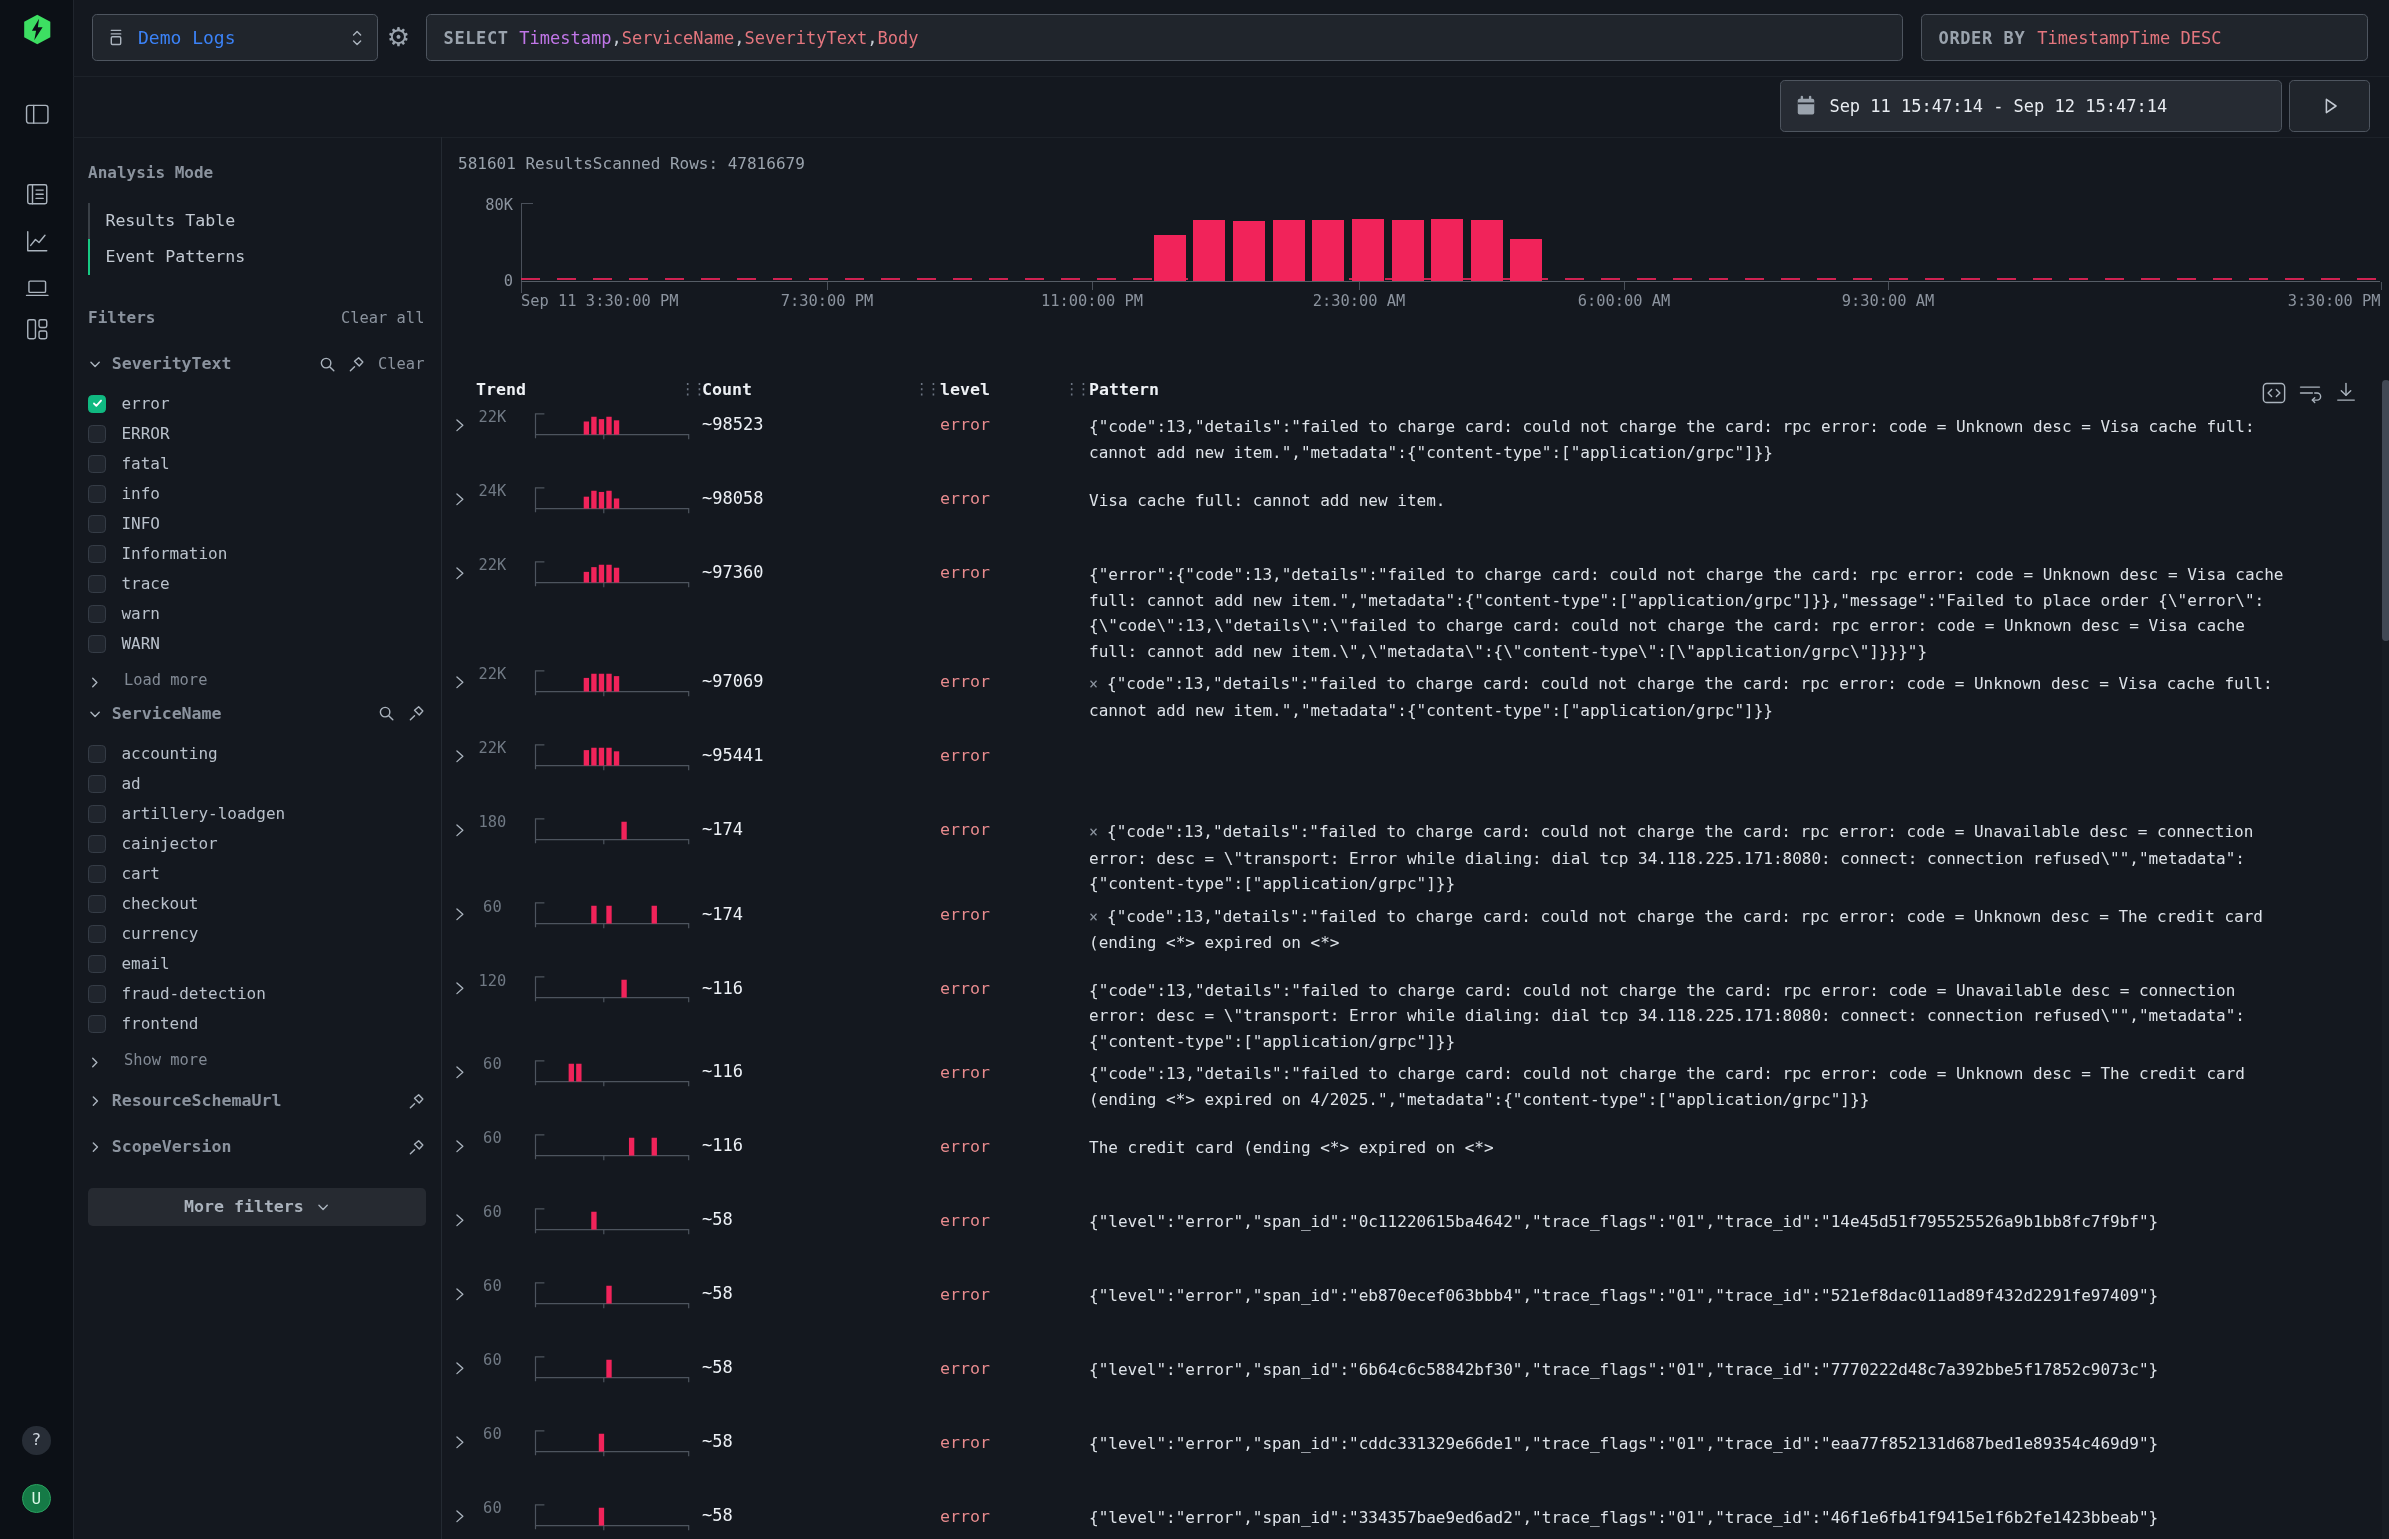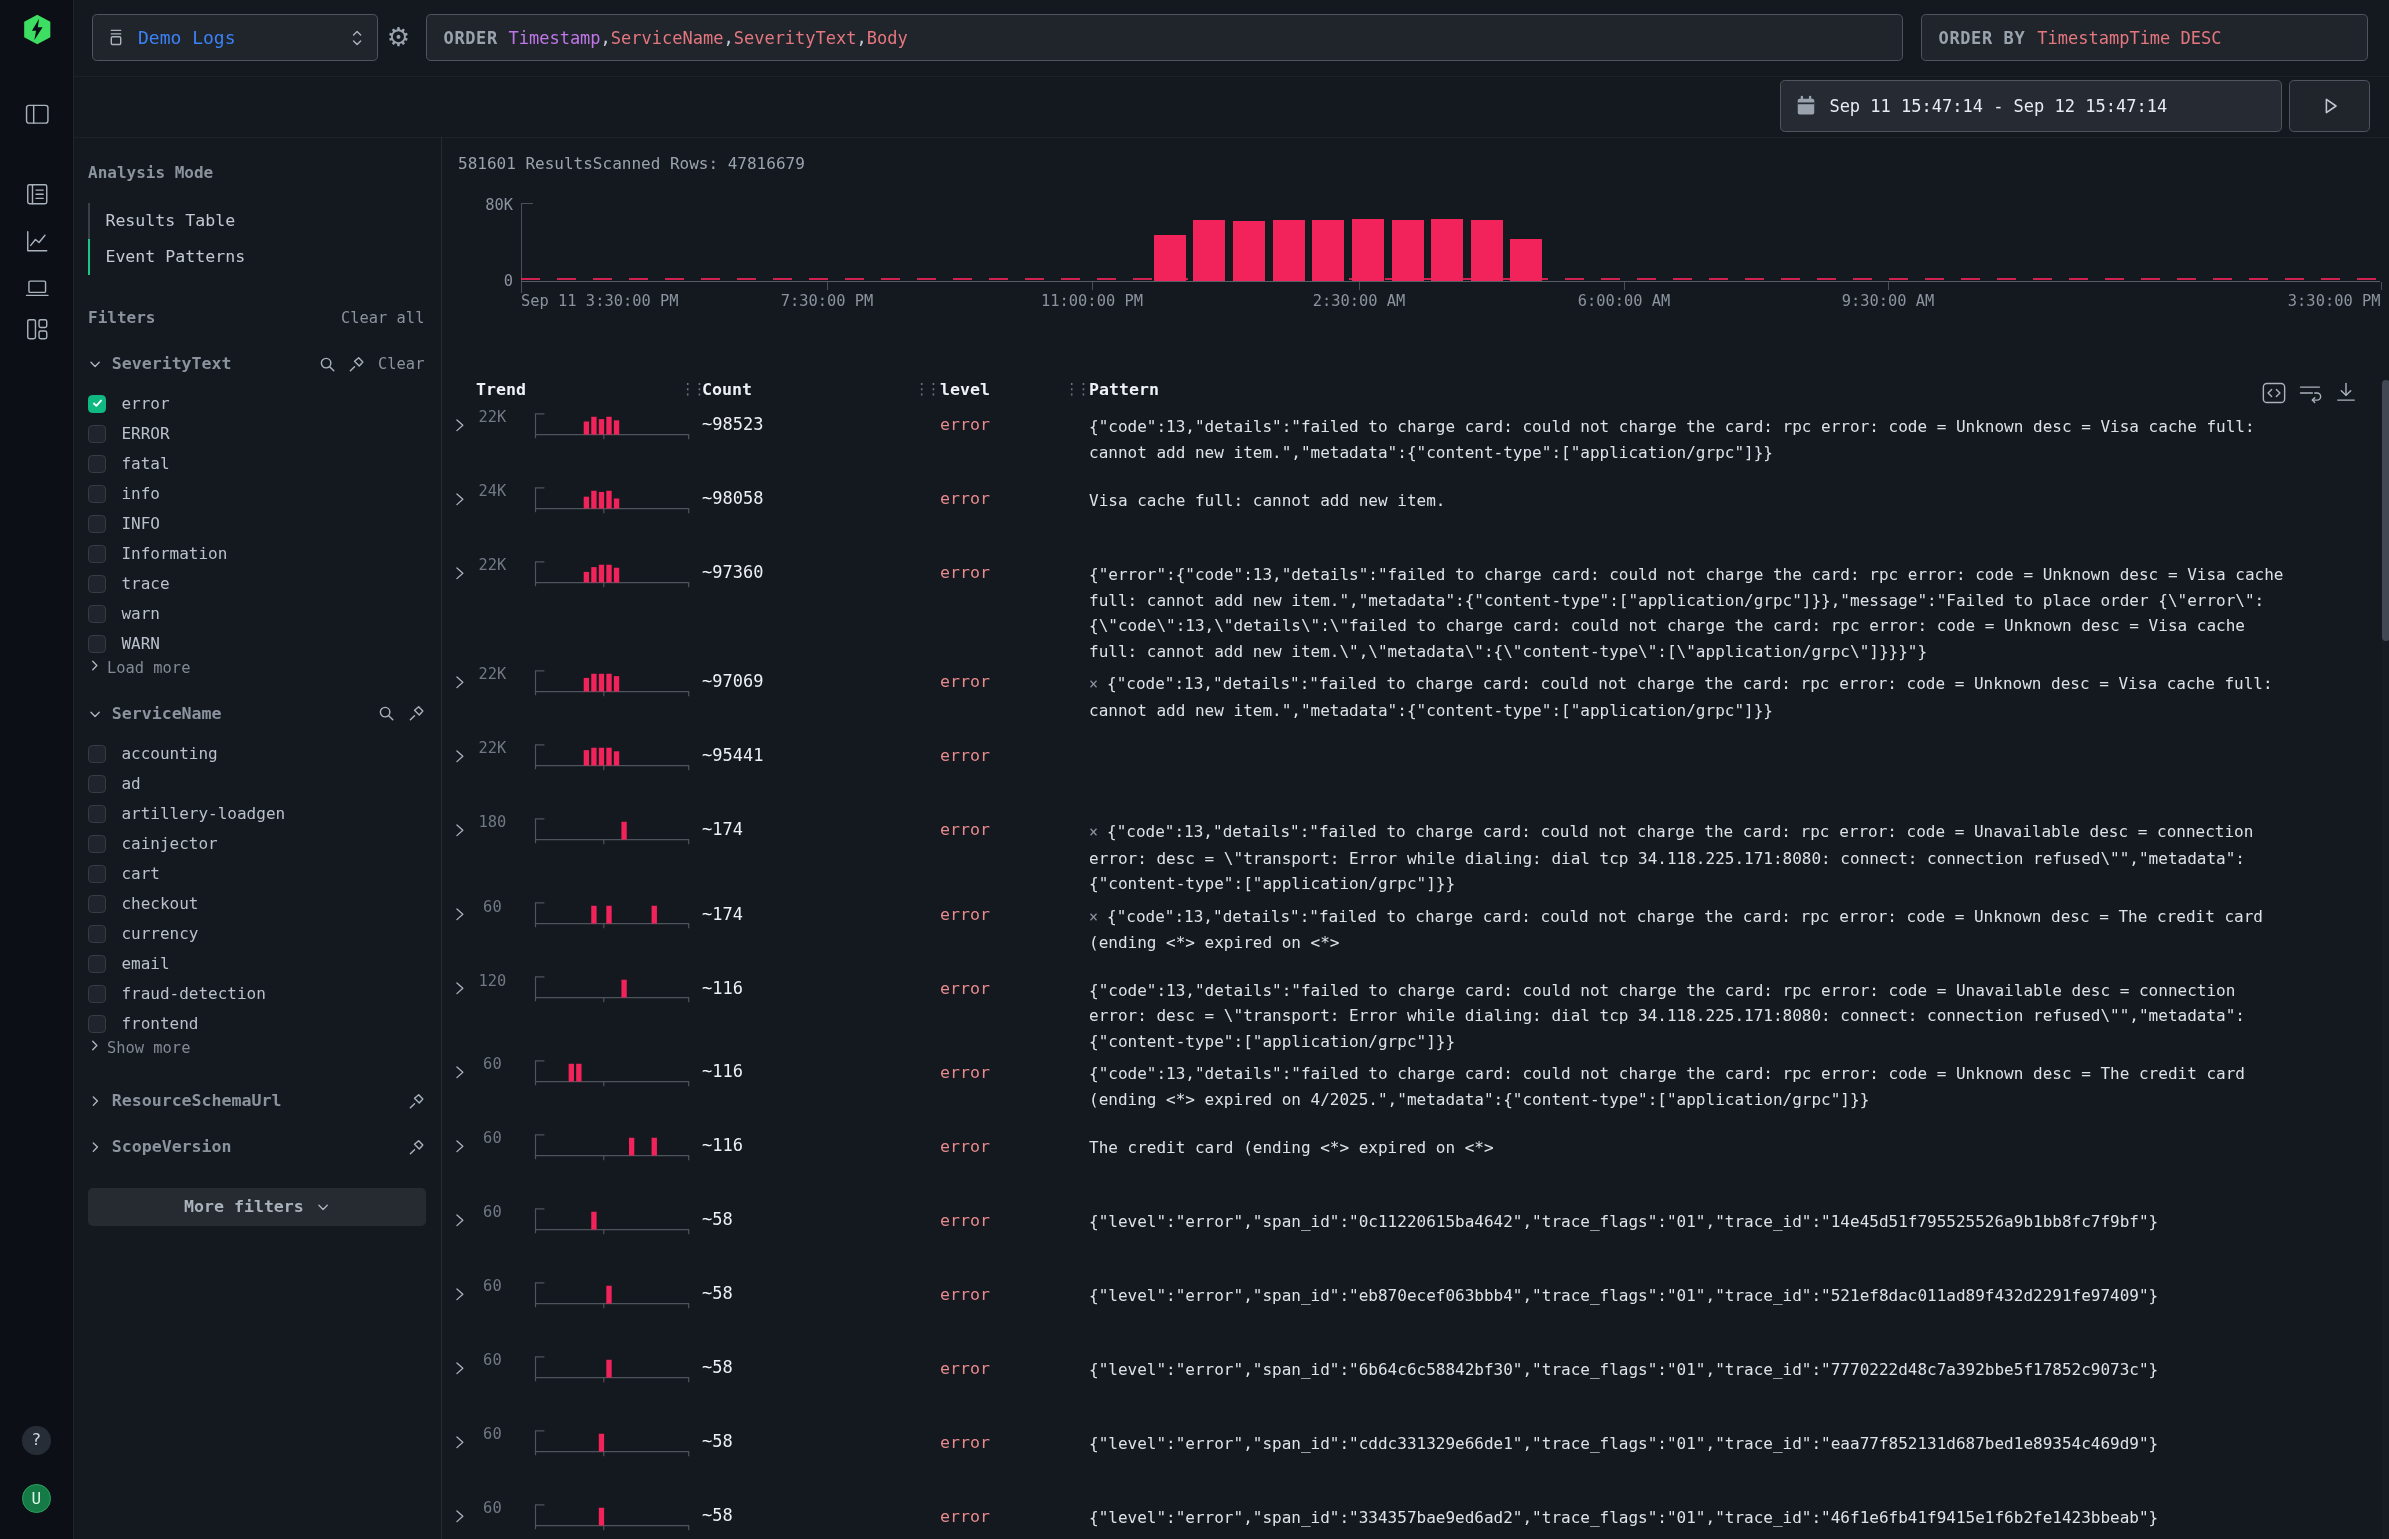--- a/index.html
+++ b/index.html
@@ -47,21 +47,21 @@
   .filters-row{display:flex;justify-content:space-between;align-items:center;margin-bottom:27px}
   .clear-all{font-size:15.4px;color:#8b939e;cursor:pointer}
   .grp-h{display:flex;align-items:center;gap:9.5px;margin:8.3px 0 15.4px 0}
   .grp-h .name{font-size:16.6px;font-weight:bold;color:#8b939e;flex:1}
   .grp-h .act{display:flex;align-items:center;gap:13px}
   .grp-clear{font-size:15.4px;color:#8b939e;cursor:pointer}
   .opt{display:flex;align-items:center;gap:15.4px;height:30px;cursor:pointer}
   .cb{width:18px;height:18px;border-radius:4.2px;background:#20252d;border:1.2px solid #353c46;box-sizing:border-box;flex:none}
   .cb.checked{background:#10b981;border-color:#10b981;display:flex;align-items:center;justify-content:center}
   .opt .lab{font-size:16px;color:#b9c1cb}
-  .loadmore{display:flex;align-items:flex-start;gap:6px;height:30px;color:#828a95;font-size:15.4px;cursor:pointer;margin-bottom:15.4px}
+  .loadmore{display:flex;align-items:flex-end;gap:23px;height:30px;color:#828a95;font-size:15.4px;cursor:pointer;margin-bottom:15.4px}
   .cgrp{display:flex;align-items:center;gap:9.5px;height:34px;margin-top:12px;cursor:pointer}
   .cgrp .name{font-size:16.6px;font-weight:bold;color:#8b939e;flex:1}
   .morebtn{margin-top:24px;width:338px;height:38px;background:#262a31;border-radius:4.7px;display:flex;align-items:center;
            justify-content:center;gap:12px;font-size:16.6px;font-weight:bold;color:#aab2bc;cursor:pointer}
   
   .main{position:absolute;left:443px;top:137px;width:1947px;height:1403px;}
   .res-line{position:absolute;left:15px;top:16.6px;width:1923px;display:flex;justify-content:flex-start;
             font-size:16px;color:#9aa3ad}
   
   .ylab{position:absolute;width:70px;text-align:right;font-size:15.4px;color:#8b939e}
@@ -150,21 +150,21 @@
           <rect x="9" y="15" width="16" height="13" rx="2"></rect>
         </svg>
       <span class="lbl">Demo Logs</span>
       <svg class="ic" width="14.2" height="20" viewBox="0 0 24 34">
           <polyline points="6,12 12,6 18,12"></polyline>
           <polyline points="6,22 12,28 18,22"></polyline>
         </svg>
     </div>
     <div class="gearbtn">⚙</div>
     <div class="box qbox">
-      <span class="kw">ORDER</span>
+      <span class="kw">SELECT</span>
       <span style="width:10.7px"></span>
       <span style="color:#c176e8">Timestamp</span>
       <span class="q-comma">, </span>
       <span style="color:#e4767e">ServiceName</span>
       <span class="q-comma">, </span>
       <span style="color:#e4767e">SeverityText</span>
       <span class="q-comma">, </span>
       <span style="color:#e4767e">Body</span>
     </div>
     <div class="box obox">

